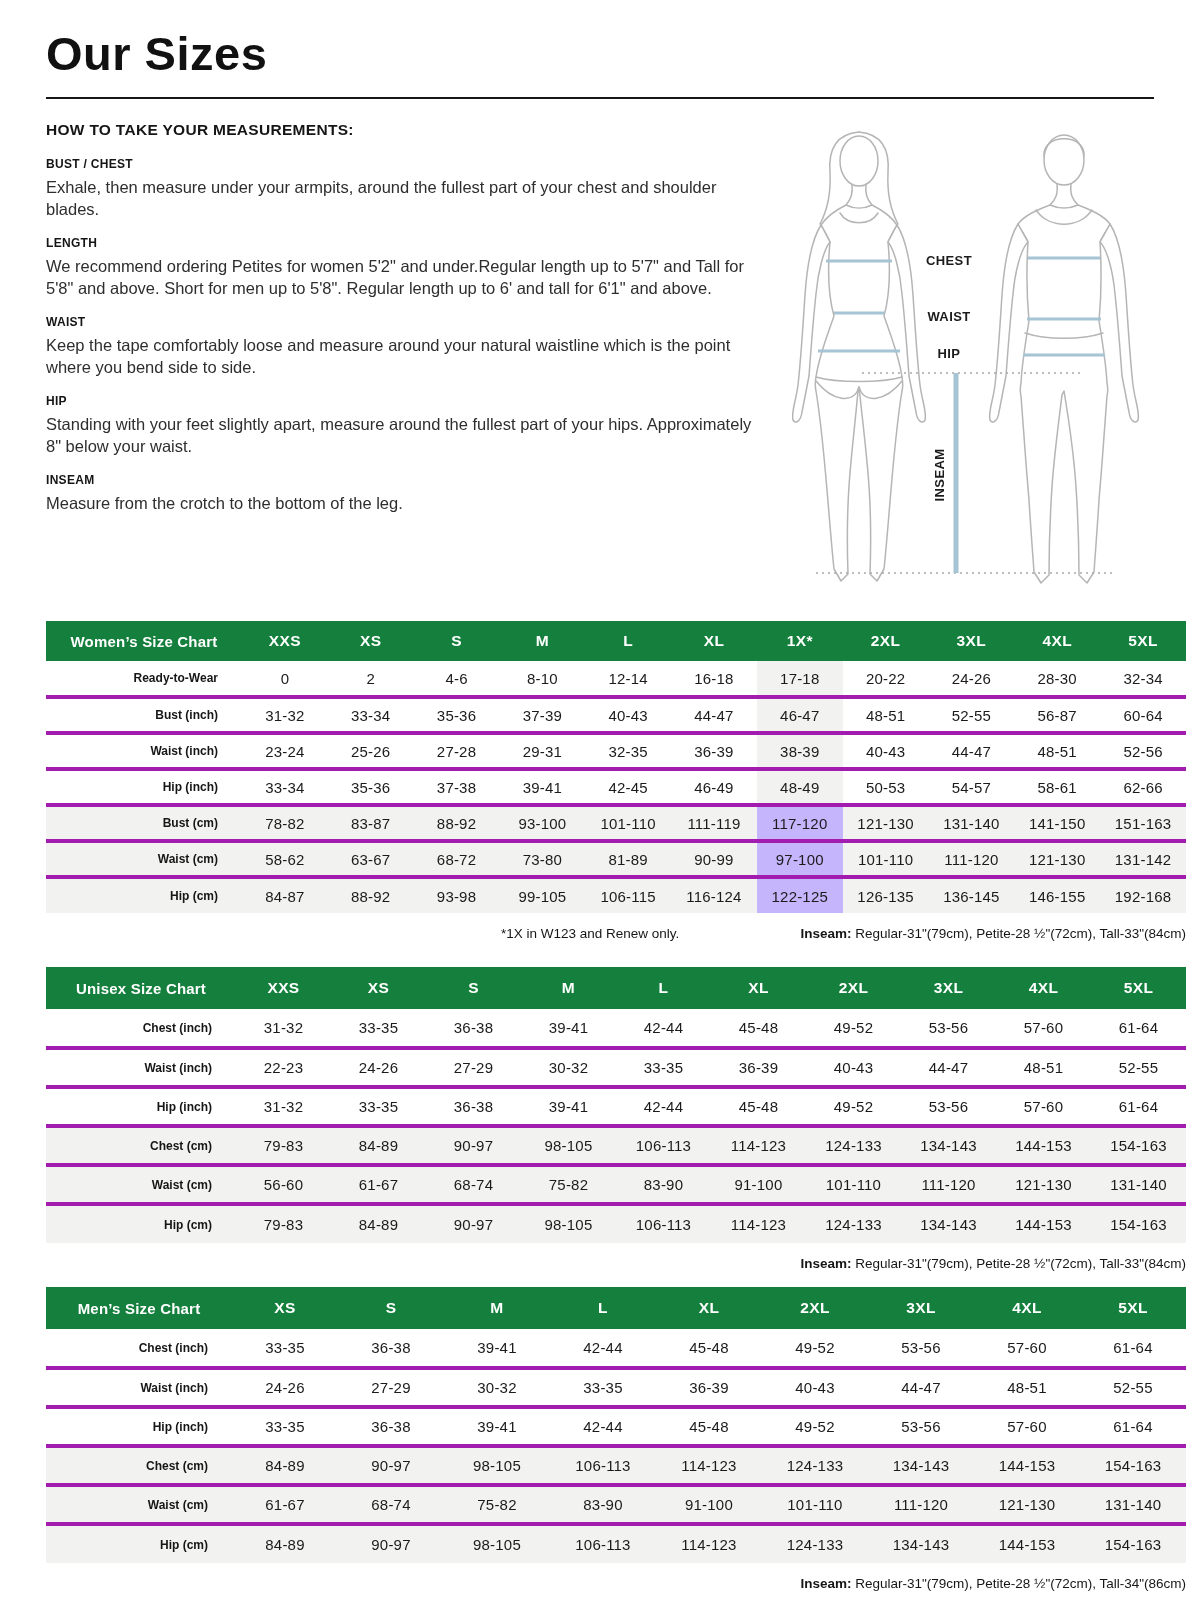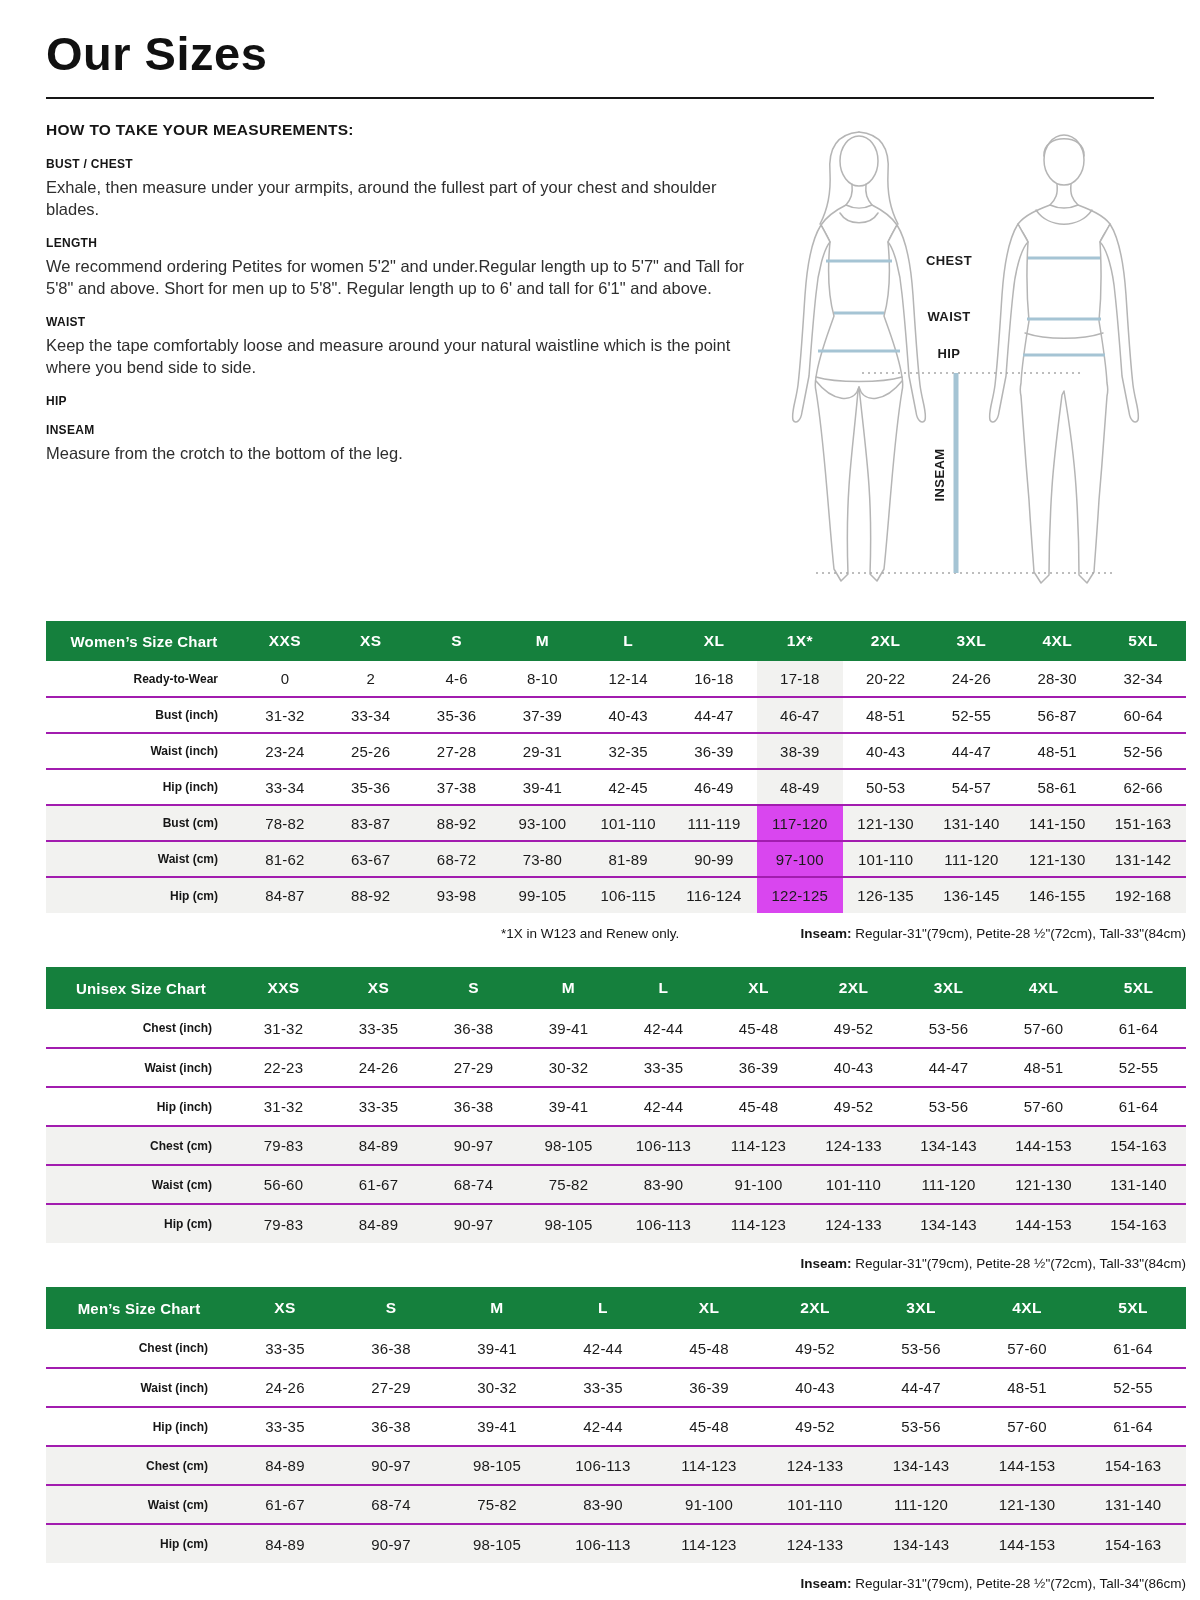--- a/index.html
+++ b/index.html
@@ -28,28 +28,28 @@
   .table-block.second { margin-top:26px; }
   .table-block.third { margin-top:16px; }
 
   table.size-table { border-collapse:collapse; table-layout:fixed; width:1140px; }
   table.size-table thead th {
     background:#15803d; color:#ffffff; font-weight:bold;
     height:var(--headh,40px); font-size:15.5px; letter-spacing:.4px; text-align:center;
   }
   table.size-table thead th.tbl-title { font-size:15px; letter-spacing:.2px; }
   table.size-table tbody tr { height:var(--rowh,38px); }
-  table.size-table tbody tr + tr { border-top:2px solid #a21caf; }
+  table.size-table tbody tr + tr { border-top:4px solid #a21caf; }
   table.size-table tbody th.row-label {
     text-align:right; padding-right:24px; font-size:12px; font-weight:bold; color:#161616;
   }
   table.size-table tbody td { text-align:center; font-size:15px; letter-spacing:.2px; color:#1b1b1b; }
   table.size-table tr.shaded th, table.size-table tr.shaded td { background:#f2f2f0; }
   table.size-table td.hl { background:#f2f2f0; }
-  table.size-table tr.shaded td.hl { background:#d946ef; }
+  table.size-table tr.shaded td.hl { background:#c4b5fd; }
 
   .footnote { width:1140px; display:flex; font-size:13.5px; margin-top:13px; color:#161616; }
   .footnote .left { margin-left:455px; }
   .footnote .right { margin-left:auto; }
   .footnote b { font-weight:bold; }
 
   svg text.diag-label { font-family:"Liberation Sans","DejaVu Sans",sans-serif; font-size:13px; font-weight:bold; fill:#1c1c1c; letter-spacing:.4px; }
 </style>
 </head>
 <body>
@@ -70,20 +70,21 @@
       <div class="m-sec">
         <h3>LENGTH</h3>
         <p>We recommend ordering Petites for women 5'2" and under.Regular length up to 5'7" and Tall for 5'8" and above. Short for men up to 5'8". Regular length up to 6' and tall for 6'1" and above.</p>
       </div>
       <div class="m-sec">
         <h3>WAIST</h3>
         <p>Keep the tape comfortably loose and measure around your natural waistline which is the point where you bend side to side.</p>
       </div>
       <div class="m-sec">
         <h3>HIP</h3>
+        <p>Standing with your feet slightly apart, measure around the fullest part of your hips. Approximately 8" below your waist.</p>
       </div>
       <div class="m-sec">
         <h3>INSEAM</h3>
         <p>Measure from the crotch to the bottom of the leg.</p>
       </div>
     </div>
 
     <div class="figure-wrap">
       <svg width="380" height="470" viewBox="0 0 380 470">
         <g fill="none" stroke="#b5b5b5" stroke-width="1.5" stroke-linecap="round" stroke-linejoin="round">
@@ -229,21 +230,21 @@
             <td>101-110</td>
             <td>111-119</td>
             <td class="hl">117-120</td>
             <td>121-130</td>
             <td>131-140</td>
             <td>141-150</td>
             <td>151-163</td>
           </tr>
           <tr class="shaded">
             <th class="row-label">Waist (cm)</th>
-            <td>81-62</td>
+            <td>58-62</td>
             <td>63-67</td>
             <td>68-72</td>
             <td>73-80</td>
             <td>81-89</td>
             <td>90-99</td>
             <td class="hl">97-100</td>
             <td>101-110</td>
             <td>111-120</td>
             <td>121-130</td>
             <td>131-142</td>

